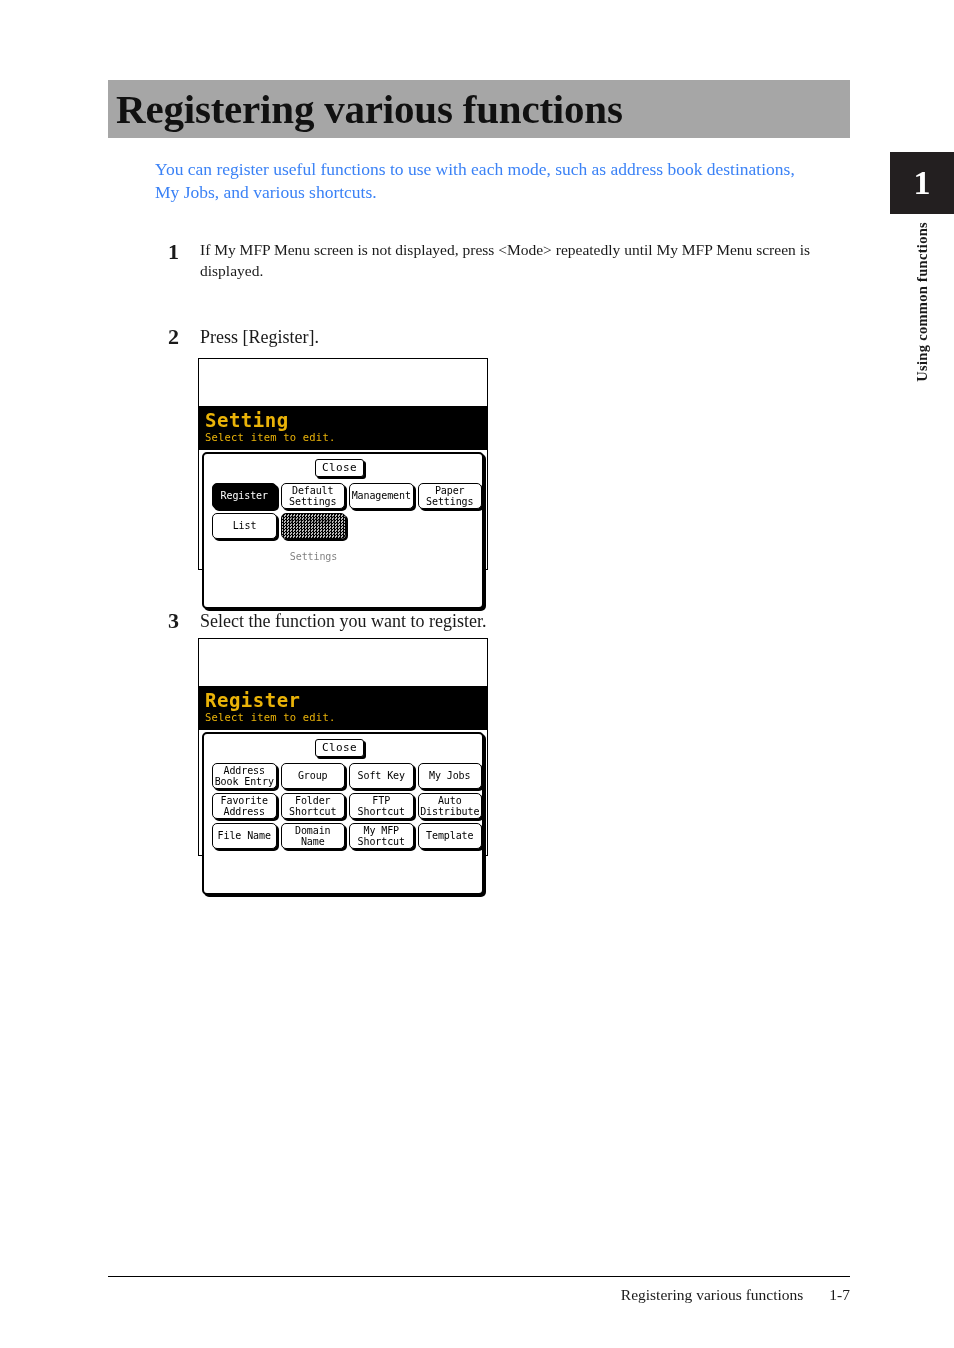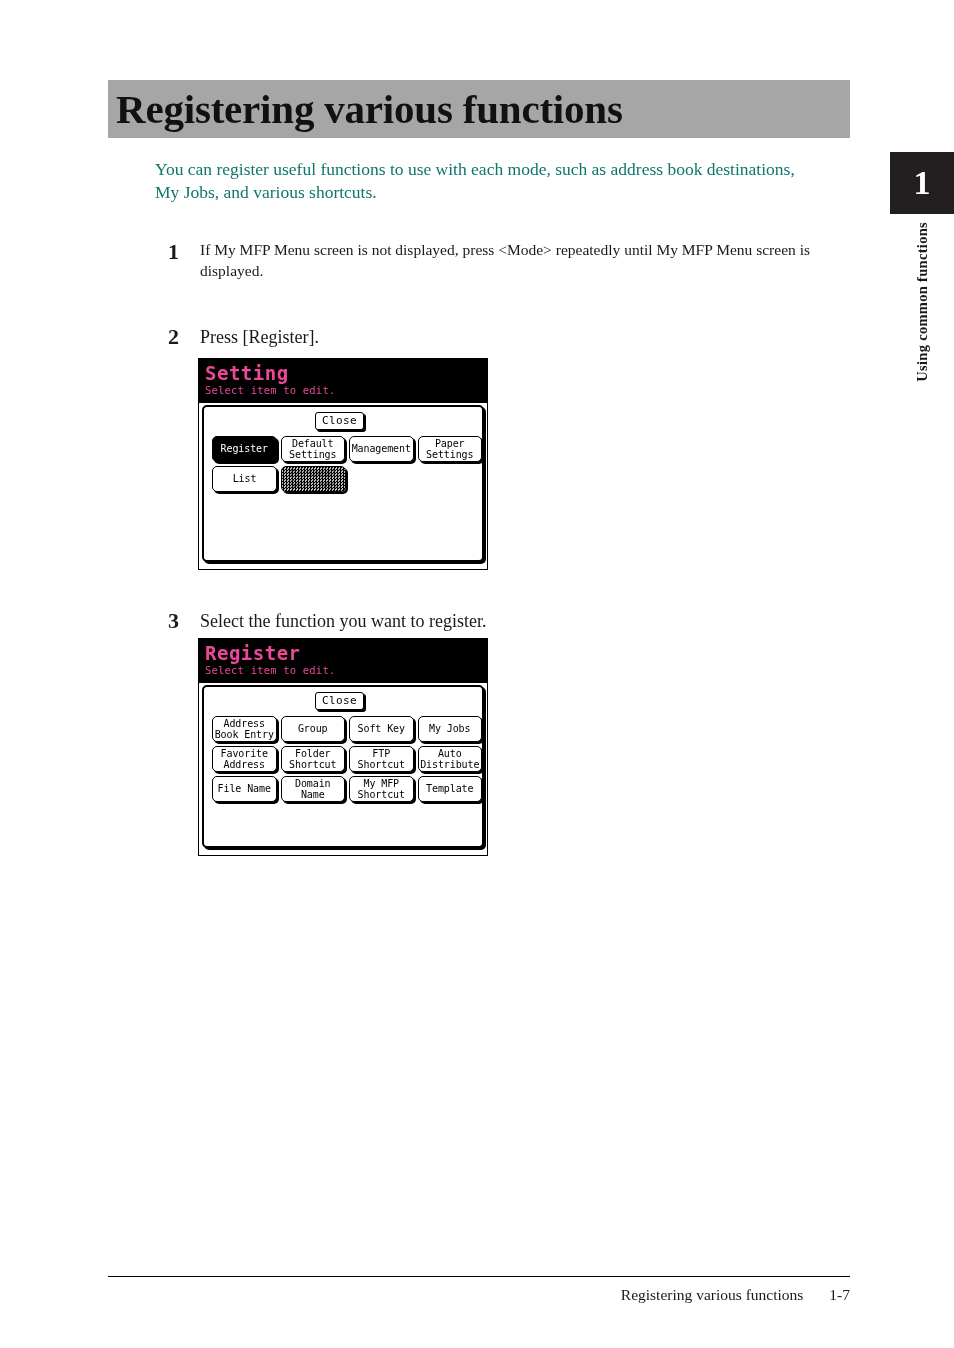--- a/index.html
+++ b/index.html
@@ -38,21 +38,21 @@
   }
 
   
   .intro {
     position: absolute;
     left: 155px;
     top: 158px;
     width: 640px;
     font-size: 17.5px;
     line-height: 23px;
-    color: #0f766e;
+    color: #3b82f6;
   }
 
   
   .step {
     position: absolute;
     left: 168px;
     width: 690px;
   }
   .step-num {
     position: absolute;
@@ -87,24 +87,25 @@
     background: #ffffff;
     border: 1px solid #000000;
     font-family: "DejaVu Sans Mono", monospace;
     box-sizing: border-box;
   }
   #lcd-setting  { left: 198px; top: 358px; width: 290px; height: 212px; }
   #lcd-register { left: 198px; top: 638px; width: 290px; height: 218px; }
 
   .lcd-header {
     background: #000000;
-    color: #ec4899;
+    color: #eab308;
     padding: 4px 6px 5px 6px;
     height: 44px;
     box-sizing: border-box;
+    margin-top: 47px;
   }
   .lcd-title {
     font-size: 19px;
     font-weight: bold;
     line-height: 21px;
     letter-spacing: 0.5px;
   }
   .lcd-subtitle {
     font-size: 10.5px;
     line-height: 13px;
@@ -174,20 +175,21 @@
     color: #ffffff;
   }
   .key.disabled {
     color: #111111;
     background:
       repeating-conic-gradient(#000000 0% 25%, #b9b9b9 0% 50%) 0 0 / 3px 3px;
     border-color: #000000;
   }
   .key.disabled .key-line {
     opacity: 0.55;
+    margin-top: 25px;
   }
   .key-line { display: block; }
 
   
   .chapter-tab {
     position: absolute;
     left: 890px;
     top: 152px;
     width: 64px;
     height: 62px;

